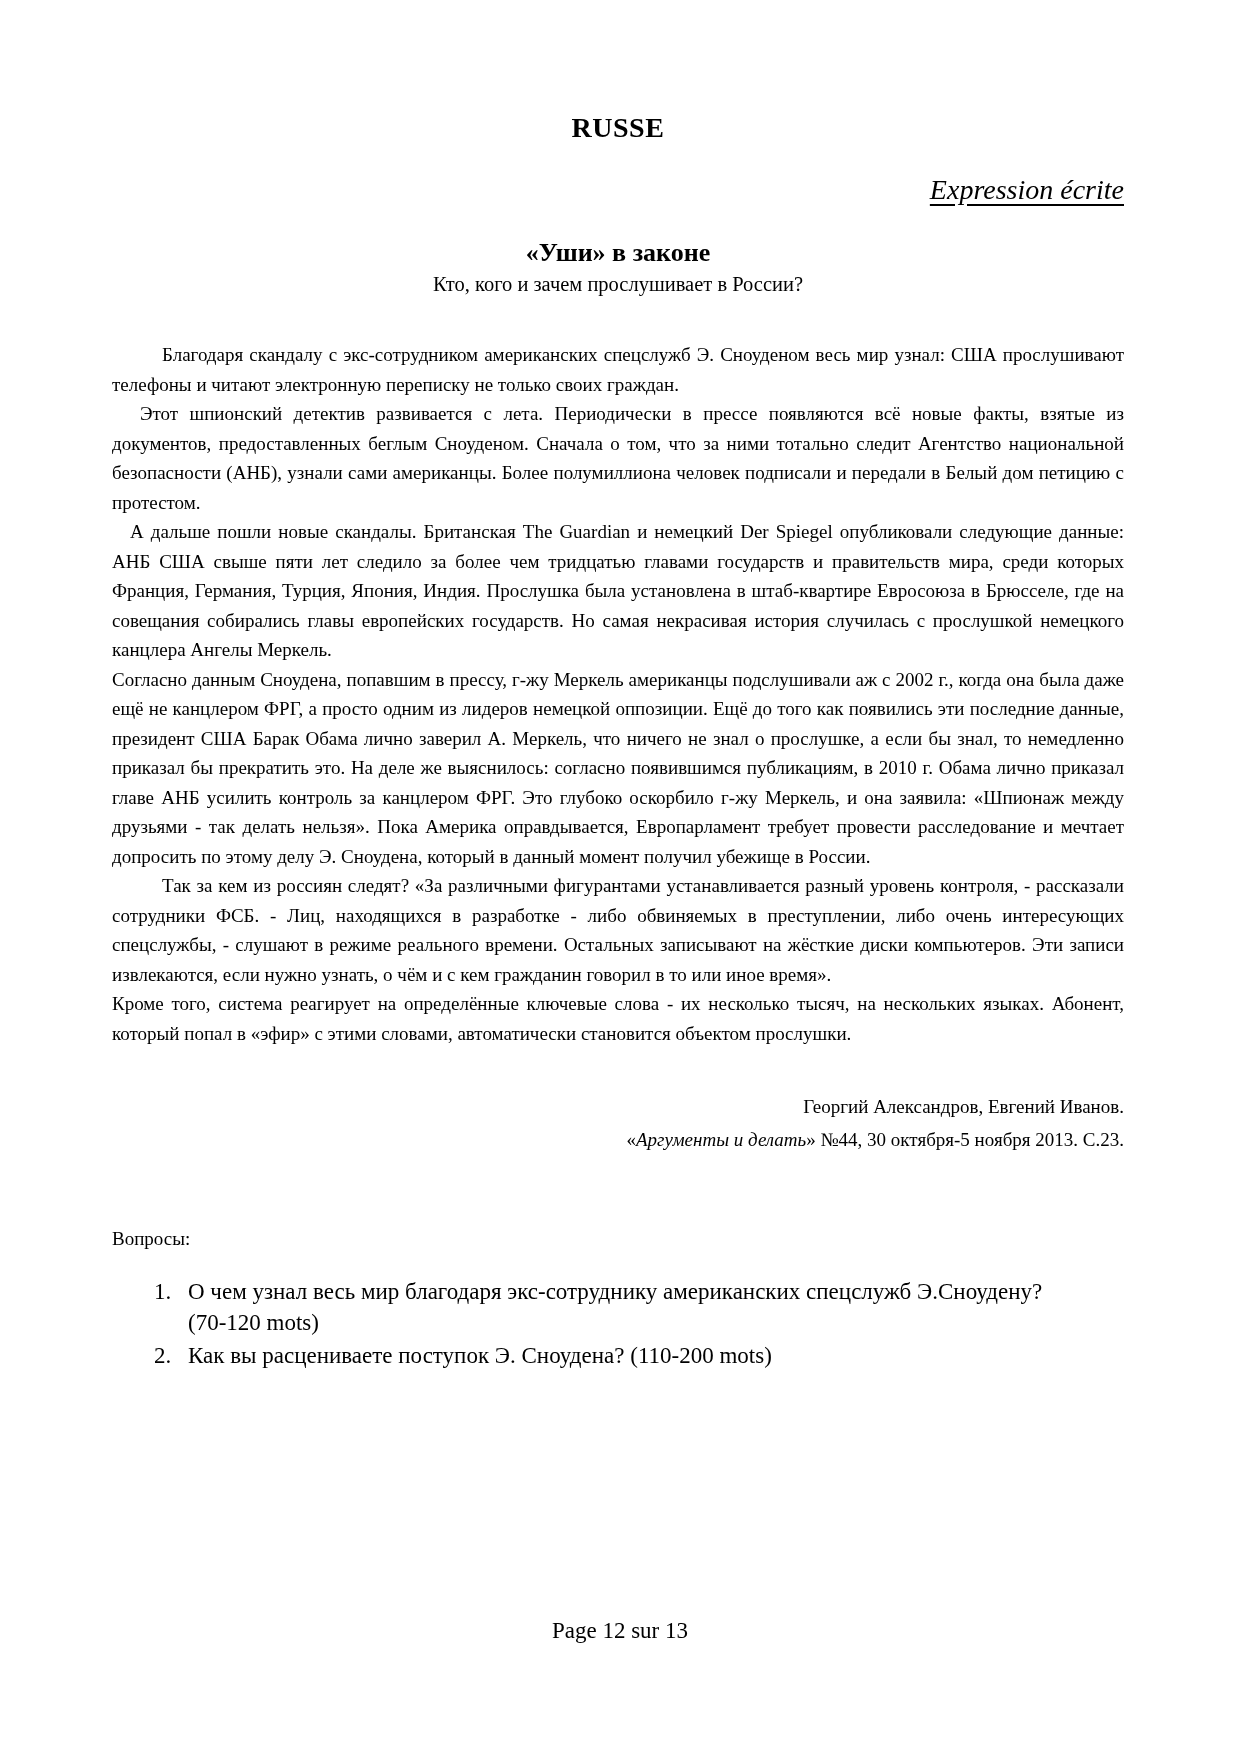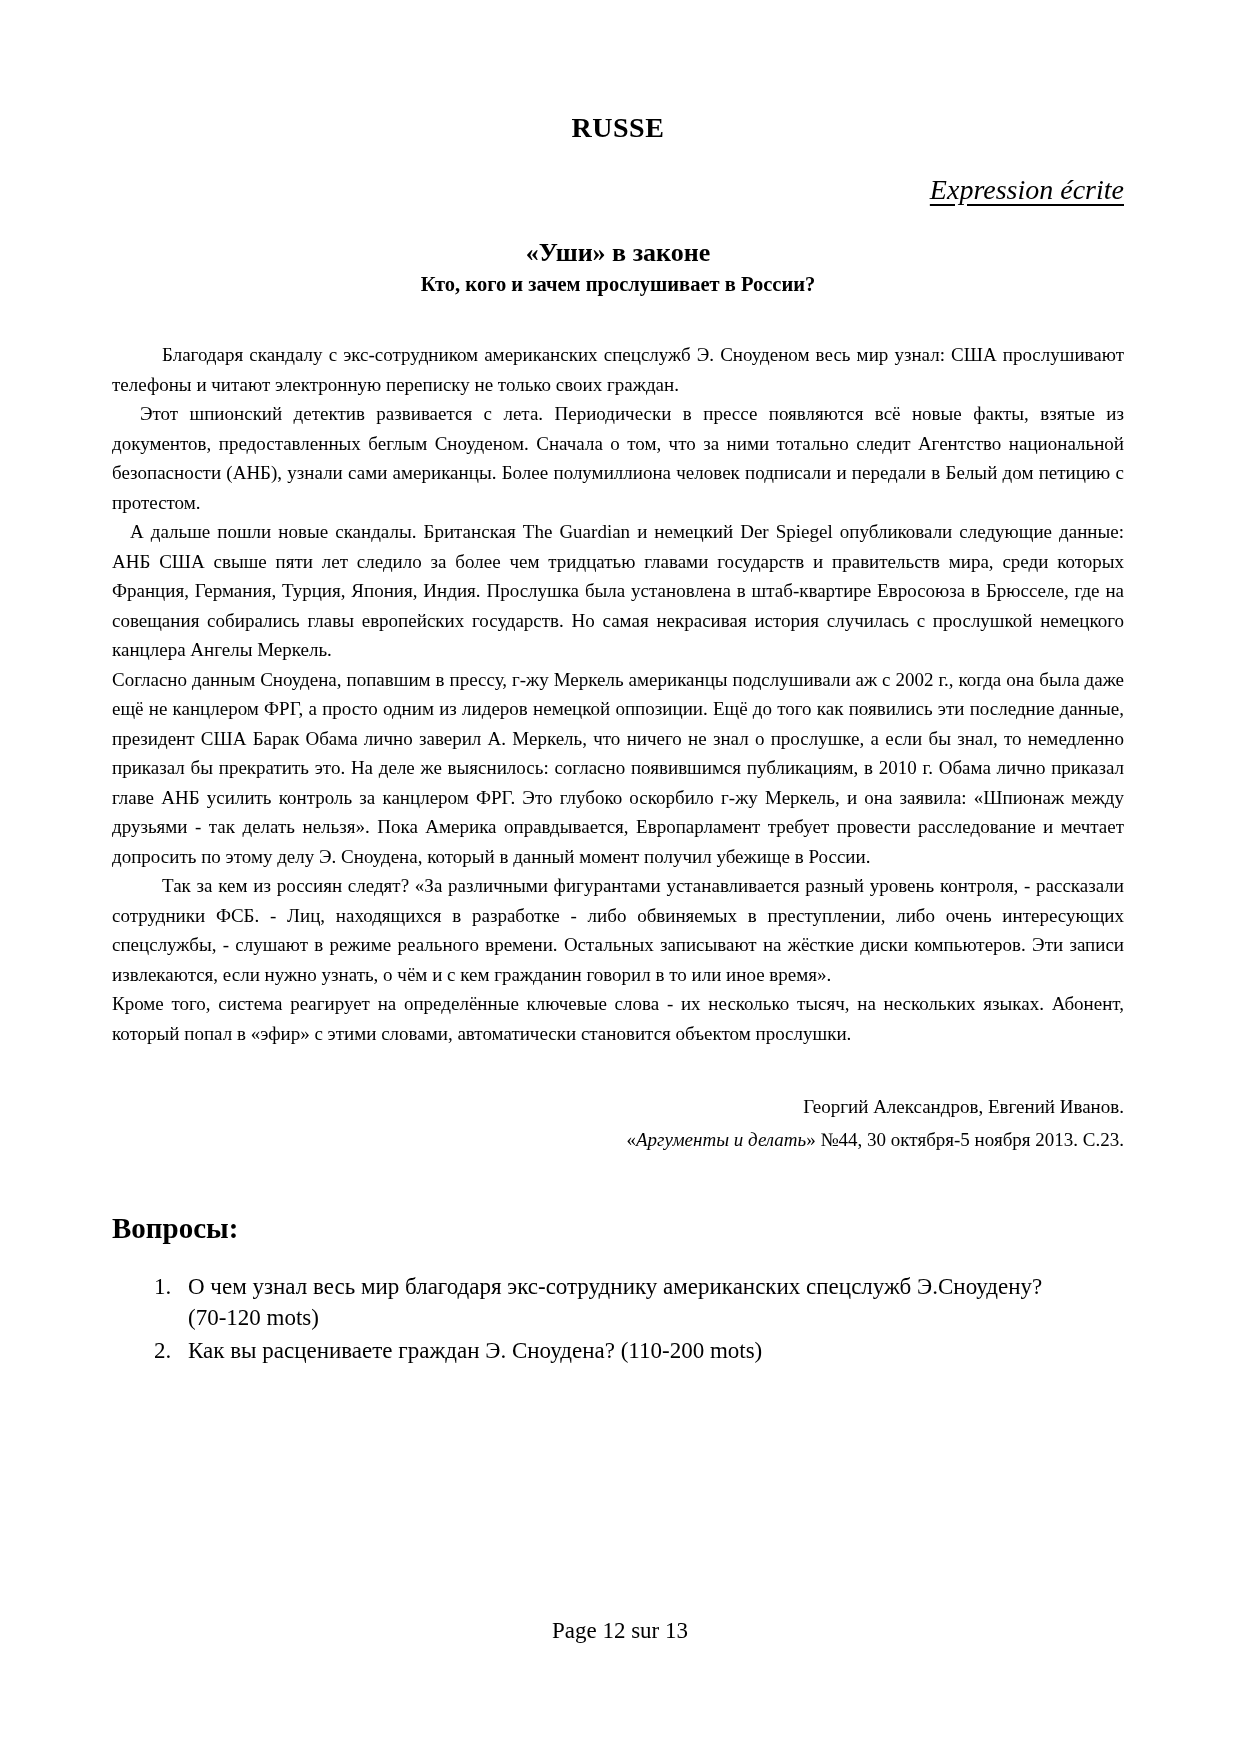--- a/index.html
+++ b/index.html
@@ -39,21 +39,21 @@
   }
   .article-title {
     text-align: center;
     font-size: 26px;
     font-weight: bold;
     margin: 32px 0 0 0;
   }
   .article-subtitle {
     text-align: center;
     font-size: 20.5px;
-    font-weight: bold;
+    font-weight: normal;
     margin: 5px 0 0 0;
   }
   .body-text {
     margin-top: 44px;
     font-size: 19px;
     line-height: 29.5px;
   }
   .body-text p {
     margin: 0;
     text-align: justify;
@@ -63,23 +63,22 @@
   .indent-sm { text-indent: 18px; }
   .indent-none { text-indent: 0; }
   .attribution {
     margin-top: 42px;
     font-size: 19px;
     line-height: 33px;
     text-align: right;
   }
   .attribution .italic { font-style: italic; }
   .questions-label {
-    margin-top: 56px;
-    font-size: 29px;
-    font-weight: bold;
+    margin-top: 72px;
+    font-size: 19px;
   }
   ol.questions {
     margin: 26px 0 0 0;
     padding: 0 0 0 42px;
     list-style: none;
     counter-reset: q;
     font-size: 23px;
     line-height: 31px;
   }
   ol.questions li {
@@ -132,20 +131,20 @@
   </div>
 
   <div class="questions-label">Вопросы:</div>
 
   <ol class="questions">
     <li>
       <span>О чем узнал весь мир благодаря экс-сотруднику американских спецслужб Э.Сноудену?</span>
       <span class="limit-block">(70-120 mots)</span>
     </li>
     <li>
-      <span>Как вы расцениваете граждан Э. Сноудена?</span>
+      <span>Как вы расцениваете поступок Э. Сноудена?</span>
       <span>(110-200 mots)</span>
     </li>
   </ol>
 
 </div>
 
 <div class="page-footer">Page 12 sur 13</div>
 
 </body></html>

